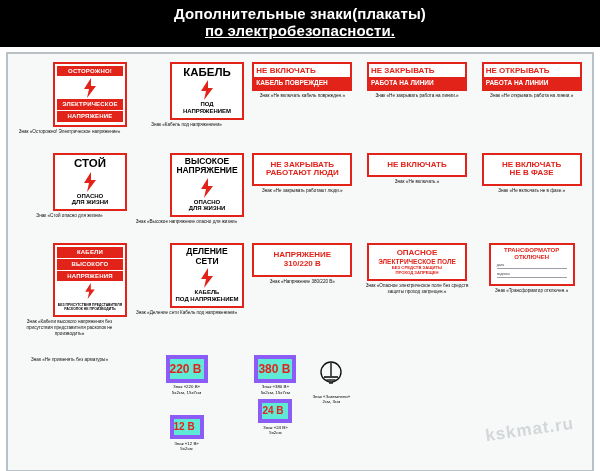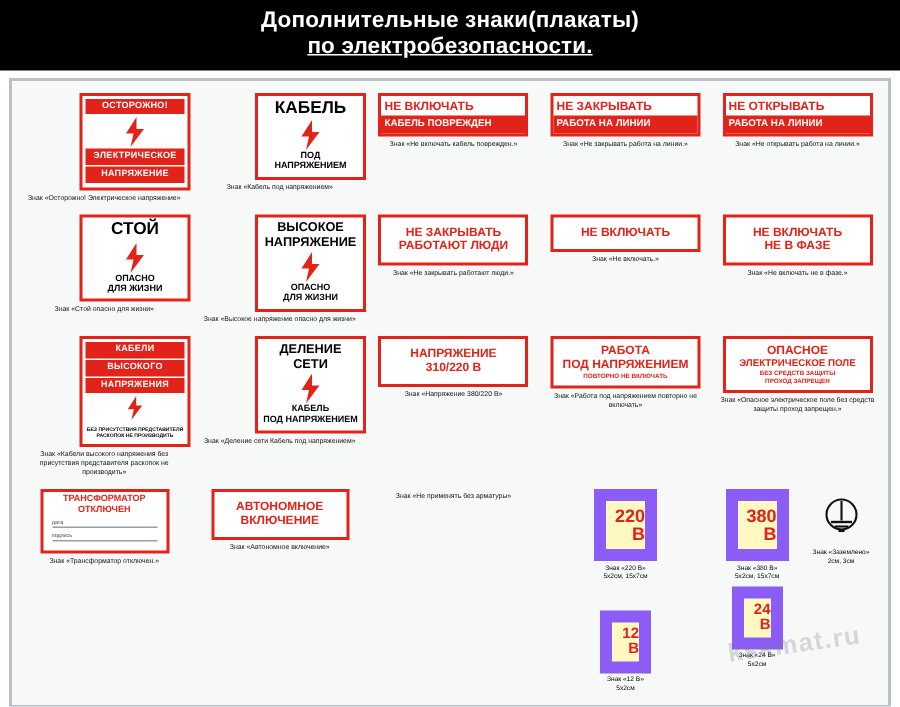--- a/index.html
+++ b/index.html
@@ -117,25 +117,25 @@
     border: 2px solid #e2231a;
     background: #ffffff;
     color: #e2231a;
     font-weight: bold;
     font-size: 8px;
     padding: 6px 2px;
     line-height: 1.1;
     text-align: center;
   }
   .volt {
-    border: 8px solid #8b5cf6;
-    background: #fef9c3;
+    border: 4px solid #8b5cf6;
+    background: #5eead4;
     color: #e2231a;
     font-weight: bold;
-    text-align: right;
+    text-align: left;
     line-height: 1;
   }
   .volt.big { width: 42px; padding: 4px 0; font-size: 12px; }
   .volt.sm  { width: 34px; padding: 3px 0; font-size: 10px; }
   .voltcol { display:flex; flex-direction:column; align-items:center; }
   .tiny { font-size:4.4px; line-height:1.25; text-align:center; margin-top:1.5px;}
   
   .tform {
     width: 86px;
     border: 2px solid #e2231a;
@@ -310,28 +310,20 @@
       </div>
 
       <div class="cell">
         <div class="solidred">
           <div>НАПРЯЖЕНИЕ</div>
           <div>310/220 В</div>
         </div>
         <div class="caption">Знак «Напряжение 380/220 В»</div>
       </div>
 
-      <div class="cell">
-        <div class="solidred" style="padding:4px 2px">
-          <div>РАБОТА</div>
-          <div>ПОД НАПРЯЖЕНИЕМ</div>
-          <div style="font-size:4.2px;margin-top:1px">ПОВТОРНО НЕ ВКЛЮЧАТЬ</div>
-        </div>
-        <div class="caption">Знак «Работа под напряжением повторно не включать»</div>
-      </div>
 
       <div class="cell">
         <div class="solidred" style="padding:4px 2px">
           <div>ОПАСНОЕ</div>
           <div style="font-size:6.5px">ЭЛЕКТРИЧЕСКОЕ ПОЛЕ</div>
           <div style="font-size:4.2px;margin-top:1px;white-space:pre-line">БЕЗ СРЕДСТВ ЗАЩИТЫ
 ПРОХОД ЗАПРЕЩЕН</div>
         </div>
         <div class="caption">Знак «Опасное электрическое поле без средств защиты проход запрещен.»</div>
       </div>
@@ -345,27 +337,20 @@
                 <span>дата</span>
               </div>
             <div class="ln">
                 <span>подпись</span>
               </div>
           </div>
         </div>
         <div class="caption">Знак «Трансформатор отключен.»</div>
       </div>
 
-      <div class="cell">
-        <div class="solidred" style="width:92px">
-          <div>АВТОНОМНОЕ</div>
-          <div>ВКЛЮЧЕНИЕ</div>
-        </div>
-        <div class="caption">Знак «Автономное включение»</div>
-      </div>
 
       <div class="cell">
         <div class="caption">Знак «Не применять без арматуры»</div>
       </div>
 
       <div class="cell">
         <div class="voltcol">
           <div class="volt big">220 В</div>
           <div class="tiny" style="white-space:pre-line">Знак «220 В»
 5х2см, 15х7см</div>

